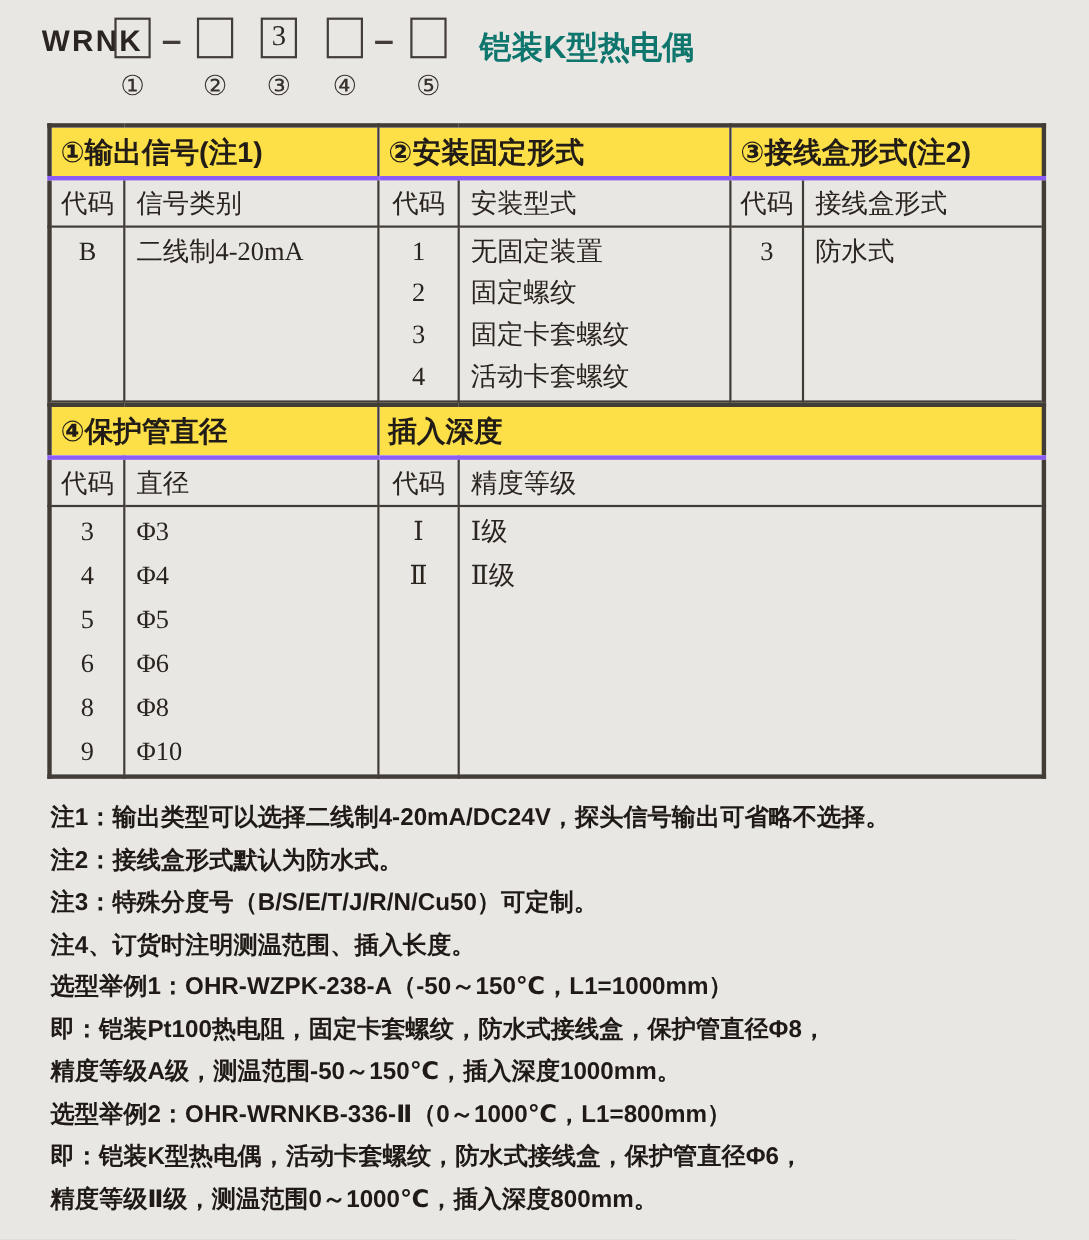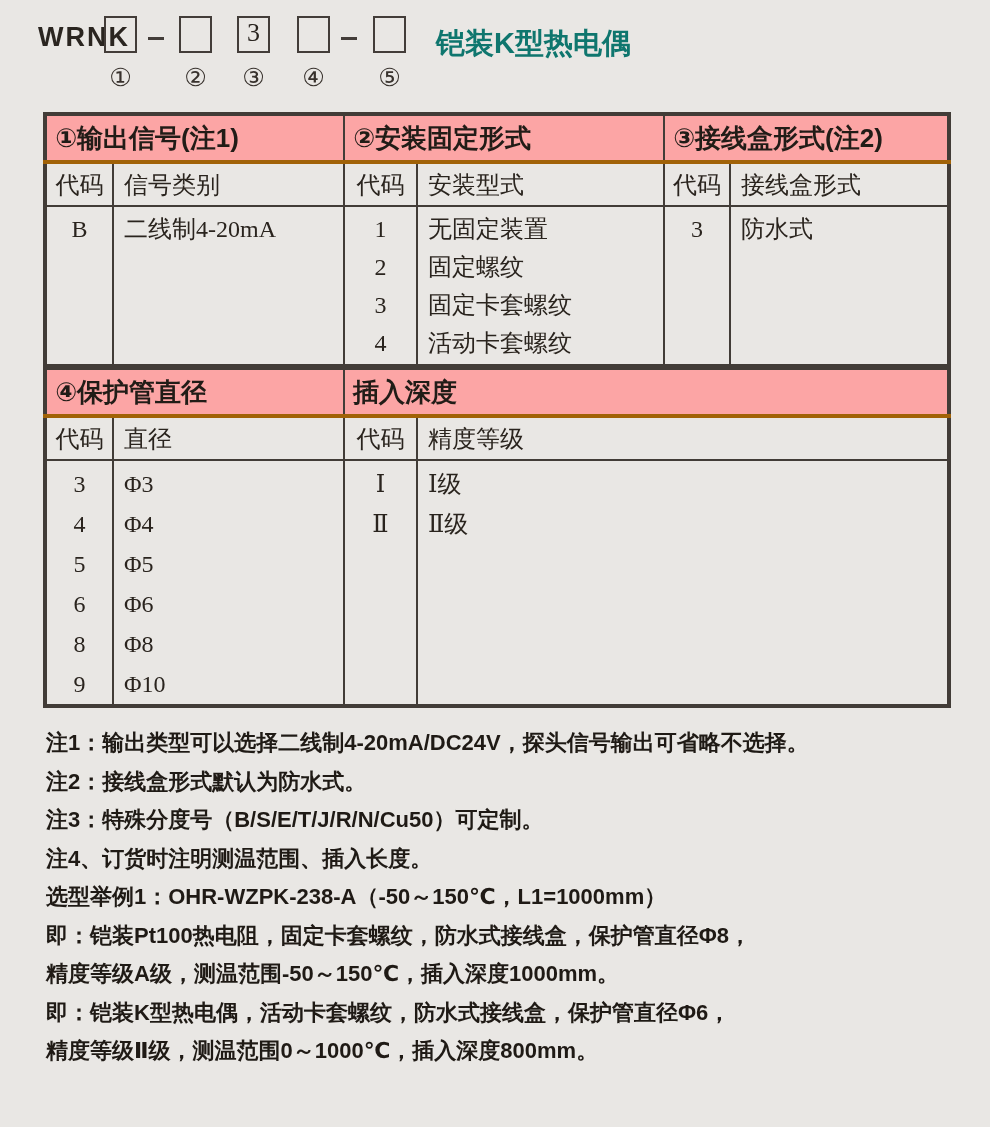--- a/index.html
+++ b/index.html
@@ -35,21 +35,21 @@
   
   .table-wrap { position:absolute; left:43px; top:112px; width:904px; }
   table.spec {
     width:904px; table-layout:fixed; border-collapse:collapse;
     border:4px solid #423c37;
   }
   table.spec.first { border-bottom:none; }
   table.spec td { border:2px solid #423c37; overflow:hidden; }
   tr.sec-header { height:48px; }
   tr.sec-header td {
-    border-bottom:4px solid #a16207; background:#fca5a5;
+    border-bottom:4px solid #8b5cf6; background:#fde047;
     font:bold 26px "Liberation Sans","DejaVu Sans",sans-serif;
     padding-left:8px; color:#211c17; vertical-align:middle;
   }
   tr.sub-header { height:44px; }
   tr.sub-header td {
     font:24px "Liberation Serif","DejaVu Serif",serif;
     vertical-align:middle; color:#2a241e;
   }
   tr.tbody-row td { vertical-align:top; font:24px "Liberation Serif","DejaVu Serif",serif; color:#2a241e; }
   .rowsA { height:159px; }
@@ -195,17 +195,18 @@
   </div>
 
   <div class="notes">
     <div class="note-line">注1：输出类型可以选择二线制4-20mA/DC24V，探头信号输出可省略不选择。</div>
     <div class="note-line">注2：接线盒形式默认为防水式。</div>
     <div class="note-line">注3：特殊分度号（B/S/E/T/J/R/N/Cu50）可定制。</div>
     <div class="note-line">注4、订货时注明测温范围、插入长度。</div>
     <div class="note-line">选型举例1：OHR-WZPK-238-A（-50～150℃，L1=1000mm）</div>
     <div class="note-line">即：铠装Pt100热电阻，固定卡套螺纹，防水式接线盒，保护管直径Φ8，</div>
     <div class="note-line">精度等级A级，测温范围-50～150℃，插入深度1000mm。</div>
+    <div class="note-line">选型举例2：OHR-WRNKB-336-Ⅱ（0～1000℃，L1=800mm）</div>
     <div class="note-line">即：铠装K型热电偶，活动卡套螺纹，防水式接线盒，保护管直径Φ6，</div>
     <div class="note-line">精度等级Ⅱ级，测温范围0～1000℃，插入深度800mm。</div>
   </div>
 
 </div>
 
 </body></html>

